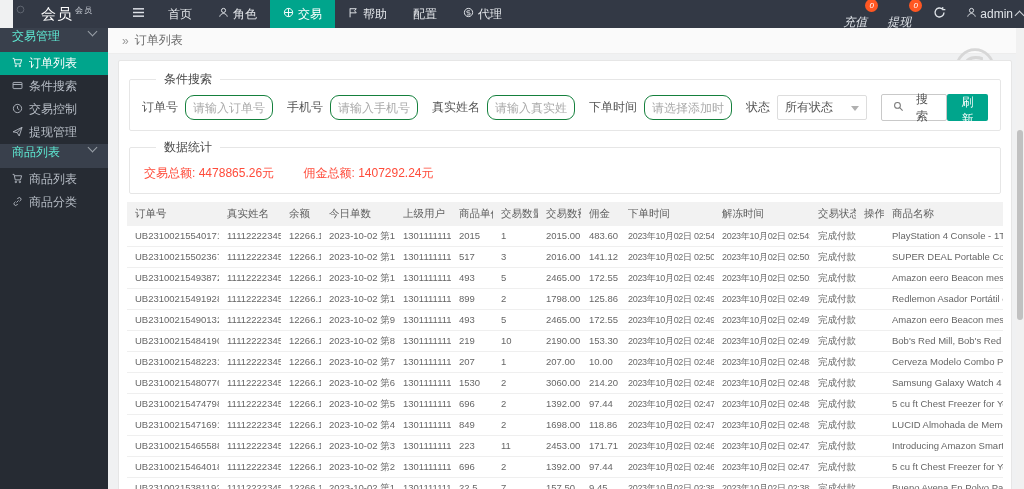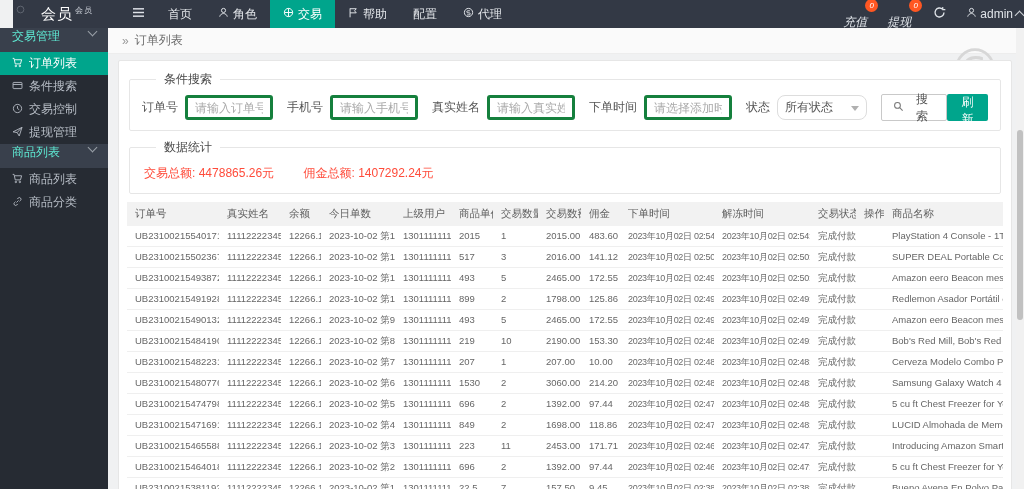--- a/index.html
+++ b/index.html
@@ -44,23 +44,23 @@
   .crumbbar{height:26px;background:#fafafa;border-bottom:1px solid #ededed;display:flex;align-items:center;padding:0 14px;font-size:12px;color:#6b6b6b;gap:6px;}
   .crumb-arrows{color:#999;font-size:12px;}
   .watermark{position:absolute;right:22px;top:14px;font-size:54px;line-height:54px;color:#d7d7d7;z-index:1;font-family:"DejaVu Sans",sans-serif;}
   .card{position:absolute;left:10px;right:12px;top:32px;bottom:-12px;background:#fff;border:1px solid #e6e6e6;border-radius:2px;z-index:2;padding:8px 8px 0 8px;overflow:hidden;}
 
   fieldset{border:1px solid #e6e6e6;border-radius:2px;margin:2px 2px 8px 2px;padding:6px 12px 9px 12px;}
   legend{font-size:12px;color:#484848;padding:0 8px;margin-left:14px;}
   .form-row{display:flex;align-items:center;flex-wrap:nowrap;gap:0;}
   .fgroup{display:flex;align-items:center;margin-right:14px;}
   .fgroup label{font-size:12px;color:#555;margin-right:7px;white-space:nowrap;}
-  .fgroup input{height:25px;border:3px solid #15803d;border-radius:3px;padding:0 7px;font-size:12px;color:#333;width:88px;outline:none;font-family:inherit;}
+  .fgroup input{height:25px;border:1px solid #15803d;border-radius:9px;padding:0 7px;font-size:12px;color:#333;width:88px;outline:none;font-family:inherit;}
   .fgroup input::placeholder{color:#aaa;}
-  .fake-select{height:25px;width:90px;border:1px solid #ddd;border-radius:8px;display:flex;align-items:center;padding:0 7px;font-size:12px;color:#555;position:relative;cursor:pointer;}
+  .fake-select{height:25px;width:90px;border:1px solid #ddd;border-radius:2px;display:flex;align-items:center;padding:0 7px;font-size:12px;color:#555;position:relative;cursor:pointer;}
   .fake-select .arr{position:absolute;right:7px;top:10px;width:0;height:0;border-left:4px solid transparent;border-right:4px solid transparent;border-top:5px solid #b0b0b0;}
   .btn-search{height:27px;display:flex;align-items:center;gap:5px;background:#fff;border:1px solid #c9c9c9;border-radius:2px;padding:0 11px;font-size:12px;color:#555;cursor:pointer;font-family:inherit;}
   .btn-refresh{height:27px;background:var(--accent);color:#fff;border:none;border-radius:2px;padding:0 9px;font-size:12px;cursor:pointer;font-family:inherit;}
 
   .stats-line{font-size:12px;color:var(--stat-red);padding:3px 0 2px 2px;}
   .stats-line .s-item{margin-right:26px;}
 
   
   .tblwrap{overflow:hidden;width:100%;}
   table{border-collapse:collapse;table-layout:fixed;width:1037px;}

